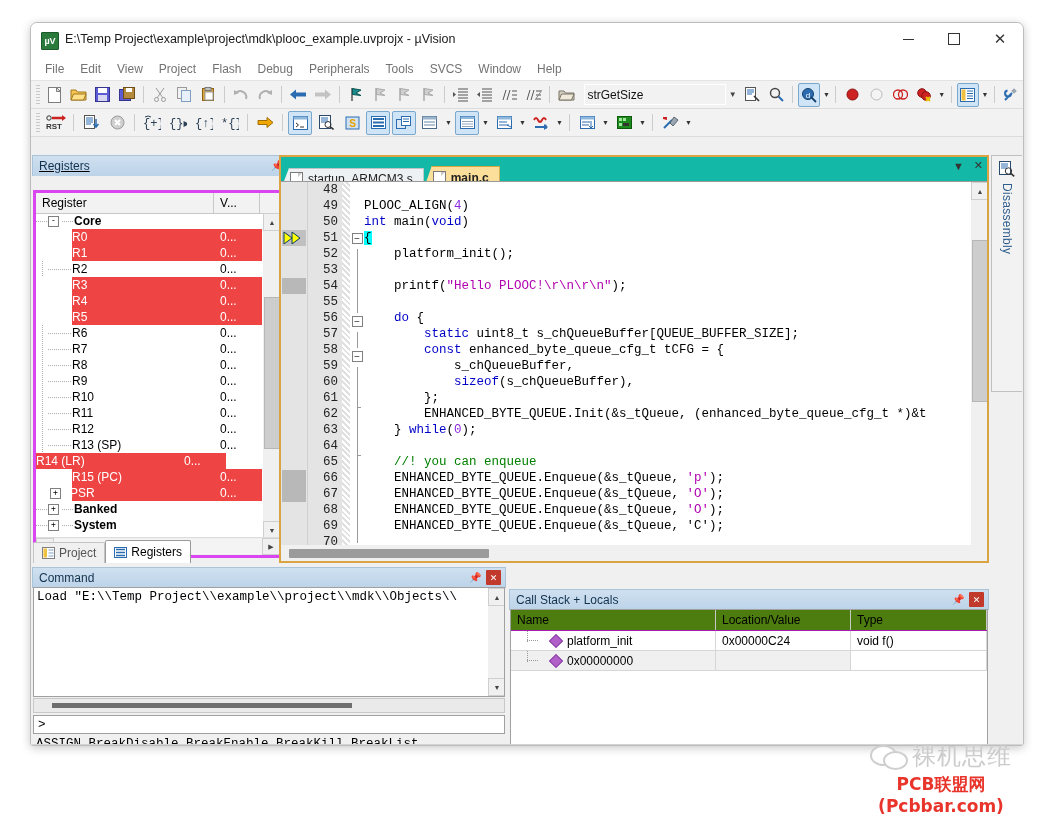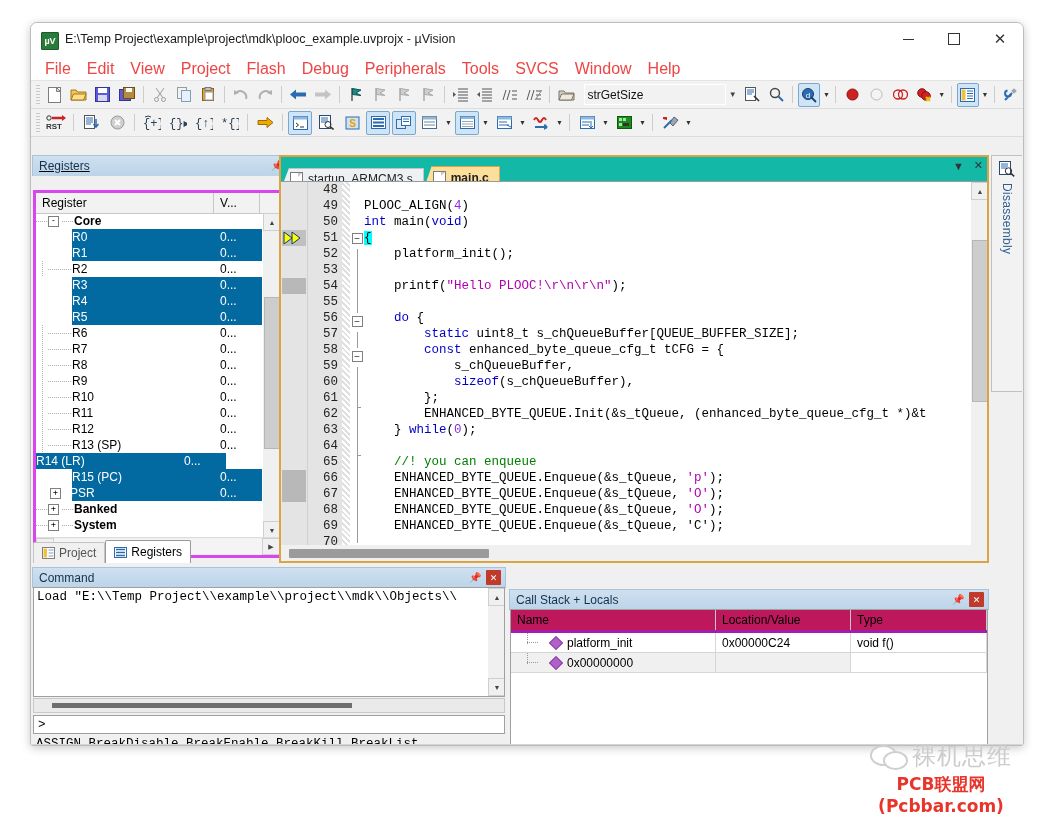--- a/index.html
+++ b/index.html
@@ -47,21 +47,21 @@
   .glyph-min{display:block;width:11px;height:1px;background:#333;}
   .glyph-max{display:block;width:10px;height:10px;border:1px solid #333;}
   .glyph-close{font-size:15px;line-height:1;font-family:"DejaVu Sans",sans-serif;}
 
   
   #menubar{
     height:22px;background:#ffffff;display:flex;align-items:center;
     padding-left:6px;border-bottom:1px solid #e3e3e3;
   }
   #menubar .mi{
-    padding:2px 8px;font-size:16px;color:#ef4444;cursor:default;
+    padding:2px 8px;font-size:12px;color:#737373;cursor:default;
   }
 
   
   .toolbar{
     height:27px;background:#f2f2f2;display:flex;align-items:center;
     border-bottom:1px solid #dcdcdc;padding-left:2px;
   }
   .grip{width:4px;height:19px;margin:0 3px;
     background:repeating-linear-gradient(to bottom,#c8c8c8 0 1px,transparent 1px 3px);}
   .tbtn{
@@ -105,21 +105,21 @@
     height:20px;background:#f2f2f2;border-bottom:1px solid #c8c8c8;display:flex;
     font-size:12px;color:#000;align-items:center;
   }
   .th-col{padding-left:6px;border-right:1px solid #c8c8c8;height:20px;
     display:flex;align-items:center;box-sizing:border-box;}
   .th-name{width:178px;}
   .th-val{width:46px;}
   .tree-body{position:absolute;left:0;top:20px;width:226px;height:320px;overflow:hidden;
     font-size:12px;}
   .trow{height:16px;display:flex;align-items:center;position:relative;white-space:nowrap;}
-  .trow.sel{background:#0369a1;color:#fff;}
+  .trow.sel{background:#ef4444;color:#fff;}
   .trow .expander{
     width:9px;height:9px;border:1px solid #808080;background:#fff;
     display:inline-flex;align-items:center;justify-content:center;
     font-size:8px;line-height:8px;color:#000;margin-right:3px;flex:none;
     font-family:"DejaVu Sans Mono",monospace;
   }
   .trow .dots{width:12px;height:16px;flex:none;
     background:repeating-linear-gradient(to right,#b0b0b0 0 1px,transparent 1px 2px);
     background-position:0 8px;background-size:2px 1px;background-repeat:repeat-x;}
   .trow .vdots{width:12px;height:16px;flex:none;
@@ -228,21 +228,21 @@
   #cmd-hint{
     position:absolute;left:1px;top:168px;width:472px;height:17px;
     font-family:"Liberation Mono","DejaVu Sans Mono",monospace;font-size:12.5px;
     color:#000;display:flex;align-items:center;padding-left:3px;background:#f0f0f0;
   }
 
   
   #callstack-panel{position:absolute;left:478px;top:434px;width:480px;height:182px;}
   #cs-grid{position:absolute;left:1px;top:20px;width:478px;height:140px;background:#fff;
     border:1px solid #a0a0a0;box-sizing:border-box;overflow:hidden;}
-  .cs-header{height:20px;display:flex;background:#be185d;border-bottom:3px solid #a21caf;}
+  .cs-header{height:20px;display:flex;background:#4d7c0f;border-bottom:1px solid #a21caf;}
   .cs-hcell{height:20px;display:flex;align-items:center;padding-left:6px;font-size:12px;
     border-right:1px solid #c8c8c8;box-sizing:border-box;}
   .cs-c1{width:205px;} .cs-c2{width:135px;} .cs-c3{width:136px;}
   .cs-row{height:20px;display:flex;}
   .cs-cell{height:20px;display:flex;align-items:center;padding-left:6px;font-size:12px;
     border-right:1px solid #d6d6d6;border-bottom:1px solid #d6d6d6;box-sizing:border-box;
     background:#fff;}
   .cs-cell.alt{background:#f0f0f0;}
   .diamond{width:8px;height:8px;background:#b060c8;transform:rotate(45deg);
     margin-right:6px;flex:none;border:1px solid #8a3ea4;}

